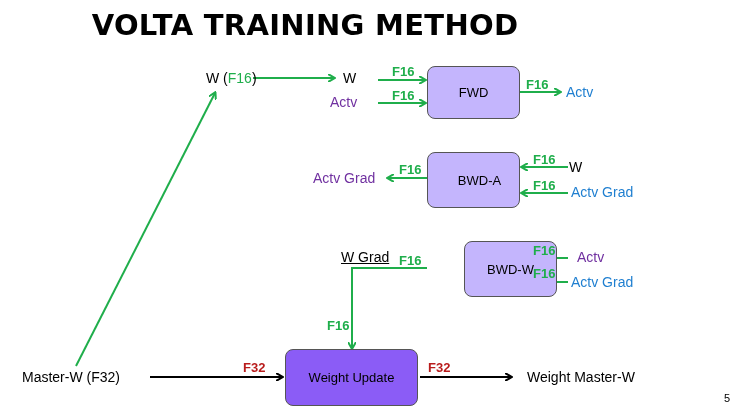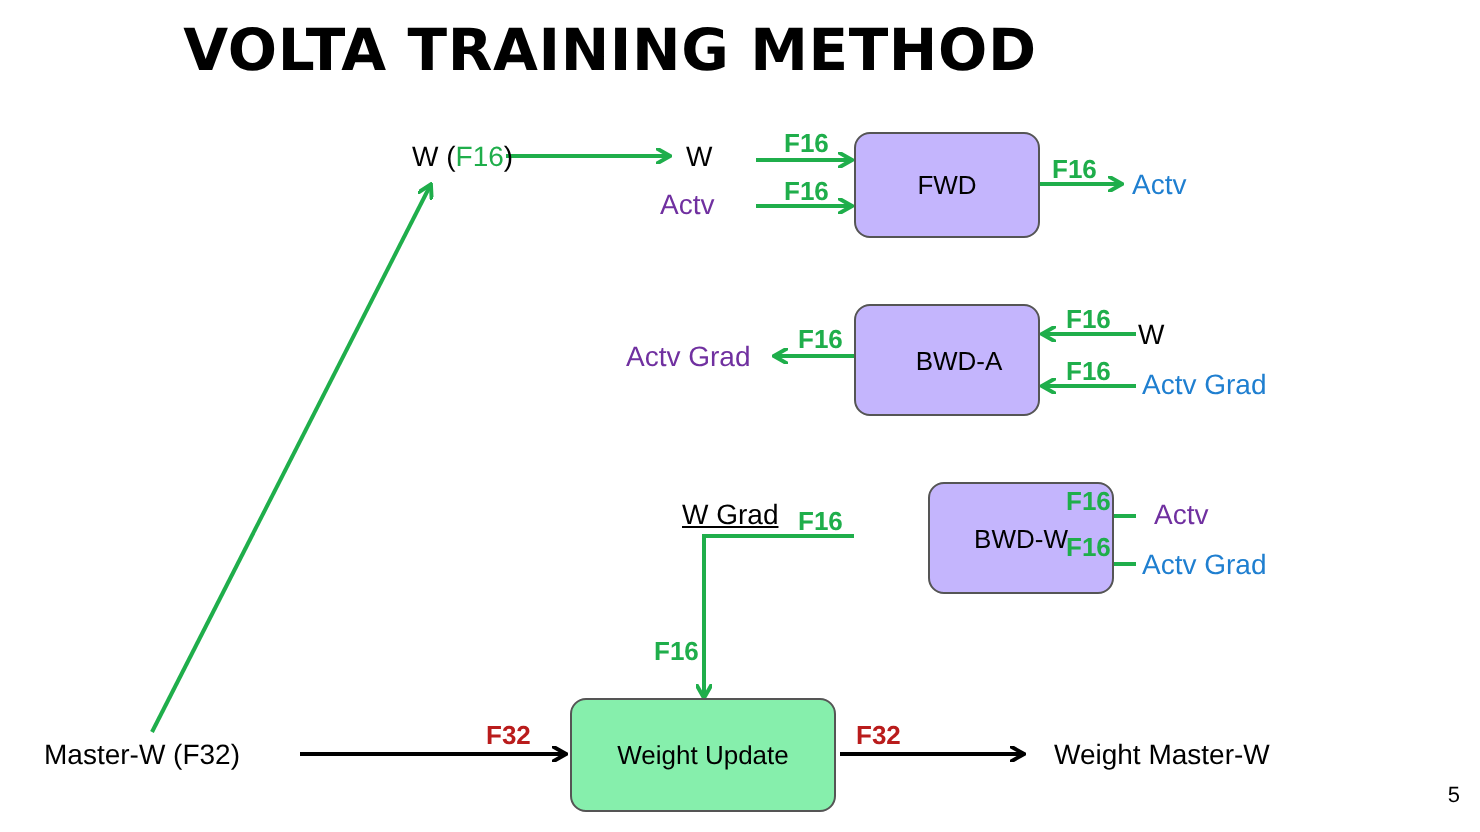--- a/index.html
+++ b/index.html
@@ -4,21 +4,21 @@
 <style>
   html,body{margin:0;padding:0;background:#ffffff;}
   body{width:740px;height:416px;position:relative;overflow:hidden;font-family:"Liberation Sans",sans-serif;}
   .title{position:absolute;left:0;top:8px;width:610px;text-align:center;font-family:"DejaVu Sans",sans-serif;font-weight:bold;font-size:29px;color:#000;letter-spacing:0.3px;}
   svg{position:absolute;left:0;top:0;}
   .lbl{position:absolute;font-size:14px;white-space:nowrap;line-height:16px;}
   .f16{position:absolute;font-size:13px;font-weight:bold;color:#1fae4b;white-space:nowrap;line-height:14px;}
   .f32{position:absolute;font-size:13px;font-weight:bold;color:#b91c1c;white-space:nowrap;line-height:14px;}
   .box{position:absolute;border:1px solid #555;border-radius:8px;display:flex;align-items:center;justify-content:center;font-size:13px;color:#000;box-sizing:border-box;}
   .green{background:#c4b5fd;}
-  .orange{background:#86efac;}
+  .orange{background:#8b5cf6;}
   .black{color:#000;}
   .purple{color:#7030a0;}
   .blue{color:#1f7fd0;}
   .gtext{color:#1fae4b;}
   .pagenum{position:absolute;right:10px;top:392px;font-size:11px;color:#000;}
 </style>
 </head>
 <body>
 
 <div class="title">VOLTA TRAINING METHOD</div>

